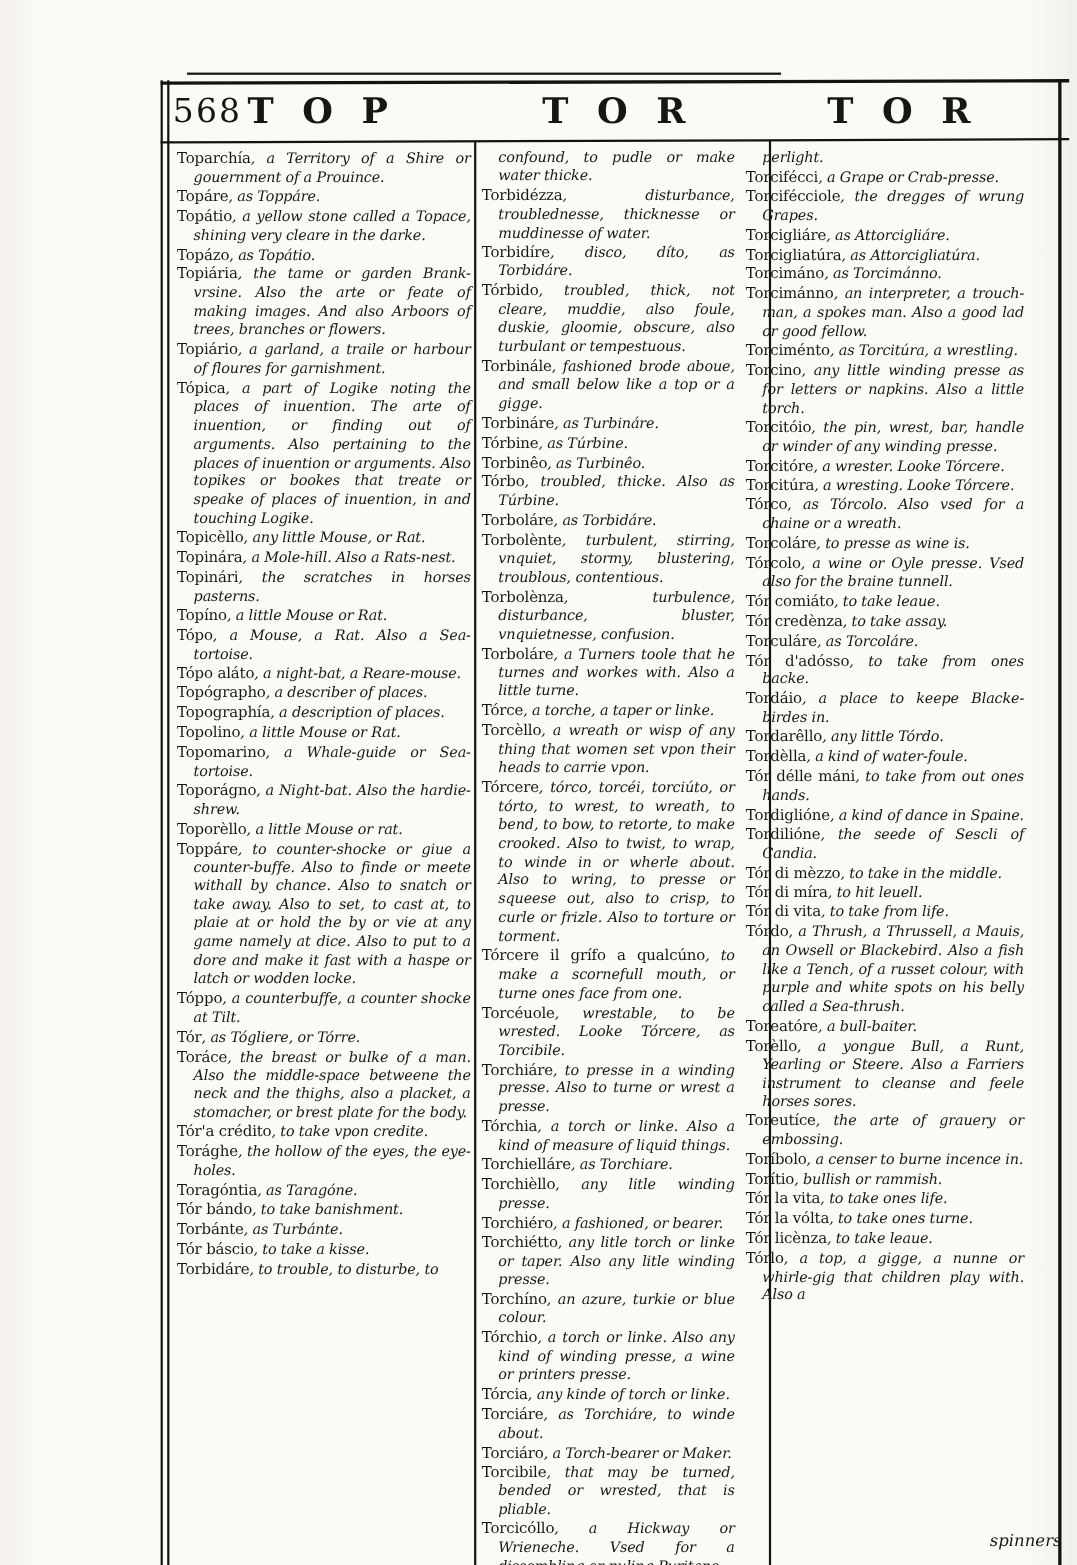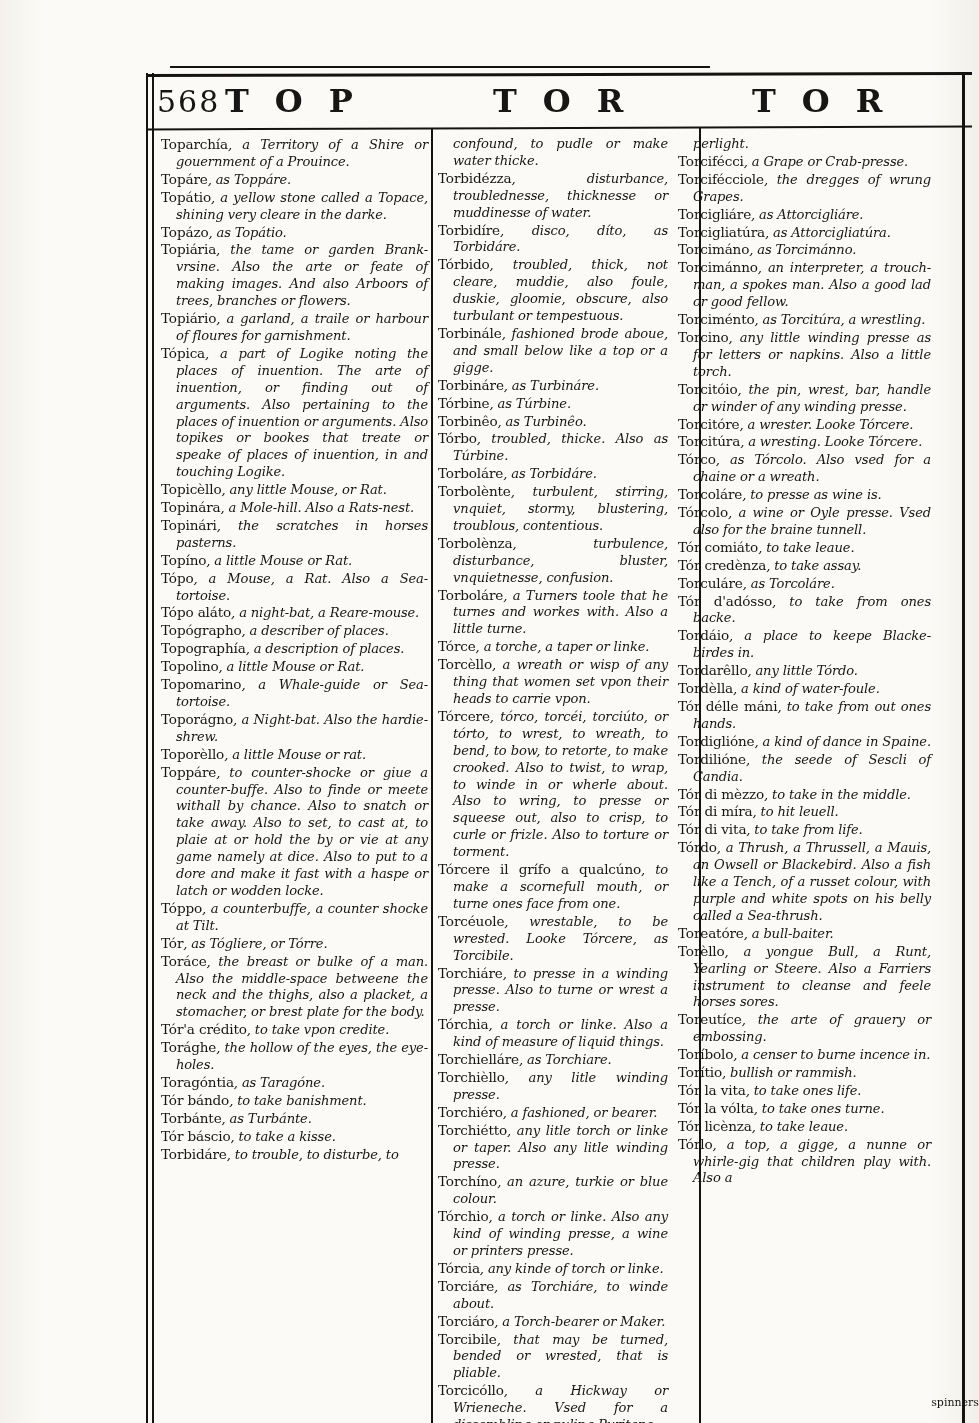--- a/index.html
+++ b/index.html
@@ -12,21 +12,21 @@
   .head-sec{position:absolute;top:54px;font-size:32px;font-weight:bold;letter-spacing:26px;white-space:nowrap;}
   .hs0{left:225px;} .hs1{left:493px;} .hs2{left:752px;}
   
   .cols{position:absolute;left:155px;top:104px;width:808px;height:1300px;display:flex;}
   .col{box-sizing:border-box;overflow:hidden;padding:4px 4px 0 6px;}
   .c0{width:277px;} .c1{width:240px;} .c2{width:263px;}
   .entry{font-style:italic;font-size:13.1px;line-height:16.9px;letter-spacing:-0.15px;
          padding-left:15px;text-indent:-15px;text-align:justify;}
   .entry.cont{text-indent:0;}
   .term{font-style:normal;font-size:13.6px;}
-  .catchword{position:absolute;right:0;bottom:14px;font-size:11px;}
+  .catchword{position:absolute;right:14px;bottom:14px;font-style:italic;font-size:15px;}
   .pagewrap{position:absolute;inset:0;margin-top:28px;}
 </style>
 </head>
 <body>
 
 <div class="sheet">
   <div class="pagewrap">
 
     <div class="rule" style="left:170px;top:38px;width:540px;height:2px;"></div>
     <div class="rule" style="left:146px;top:45px;width:826px;height:3px;transform:rotate(-0.15deg);"></div>

